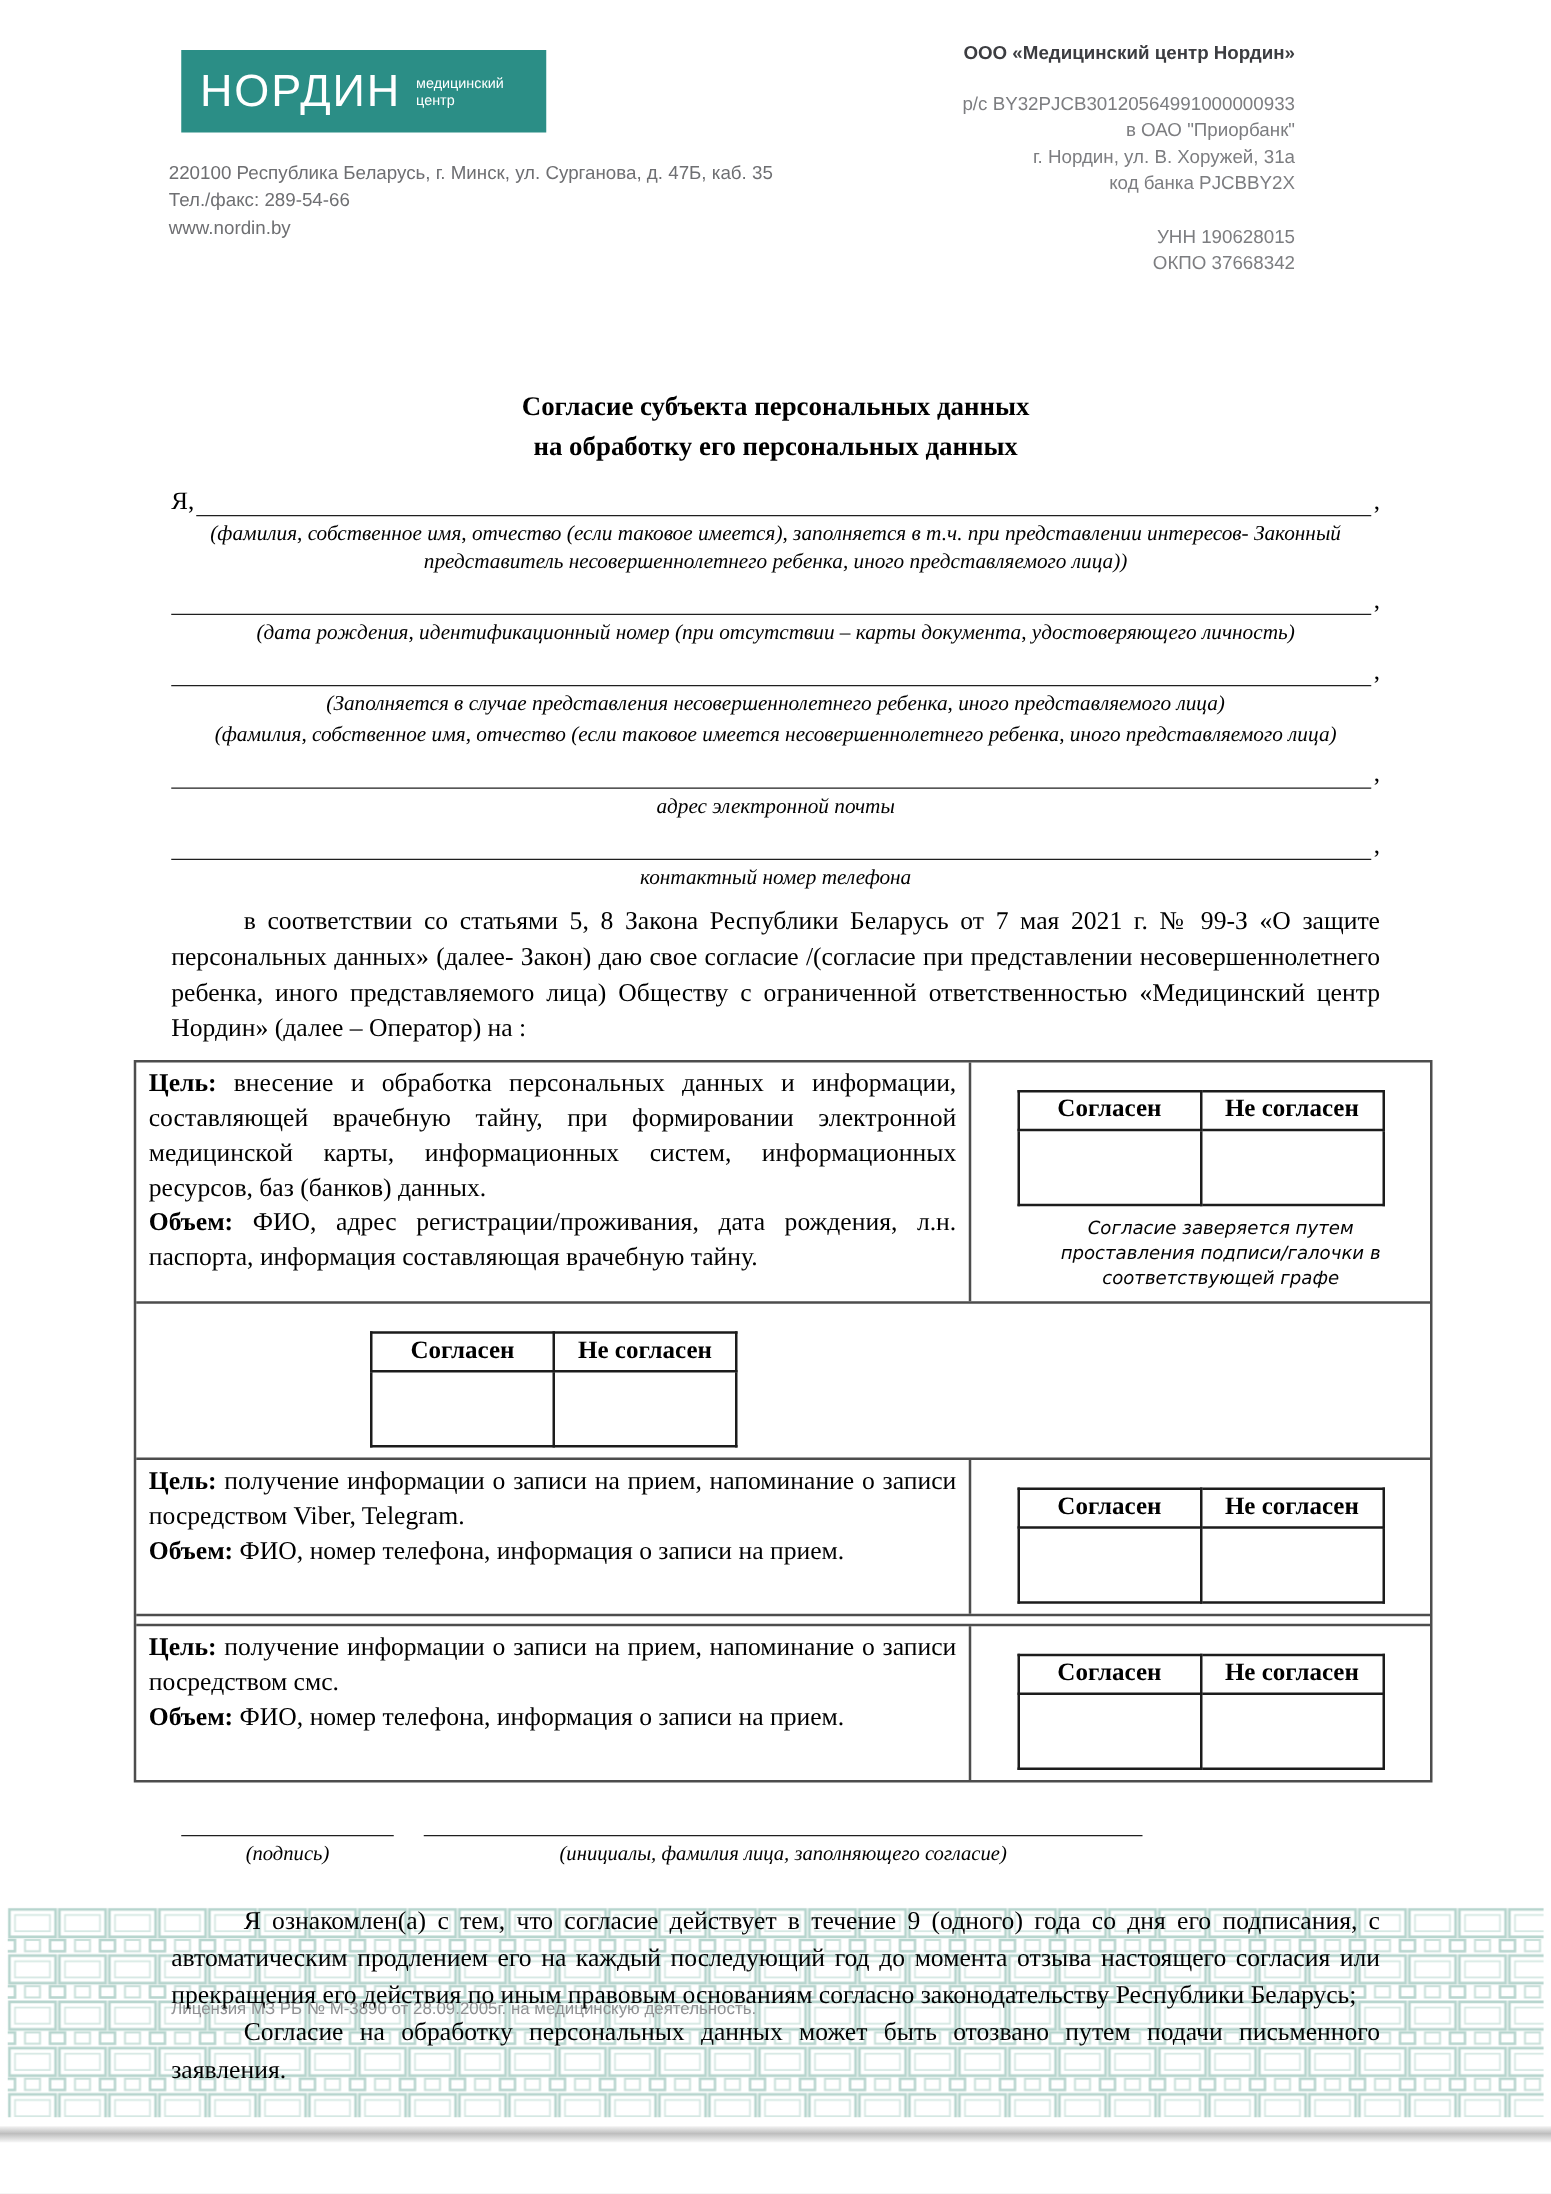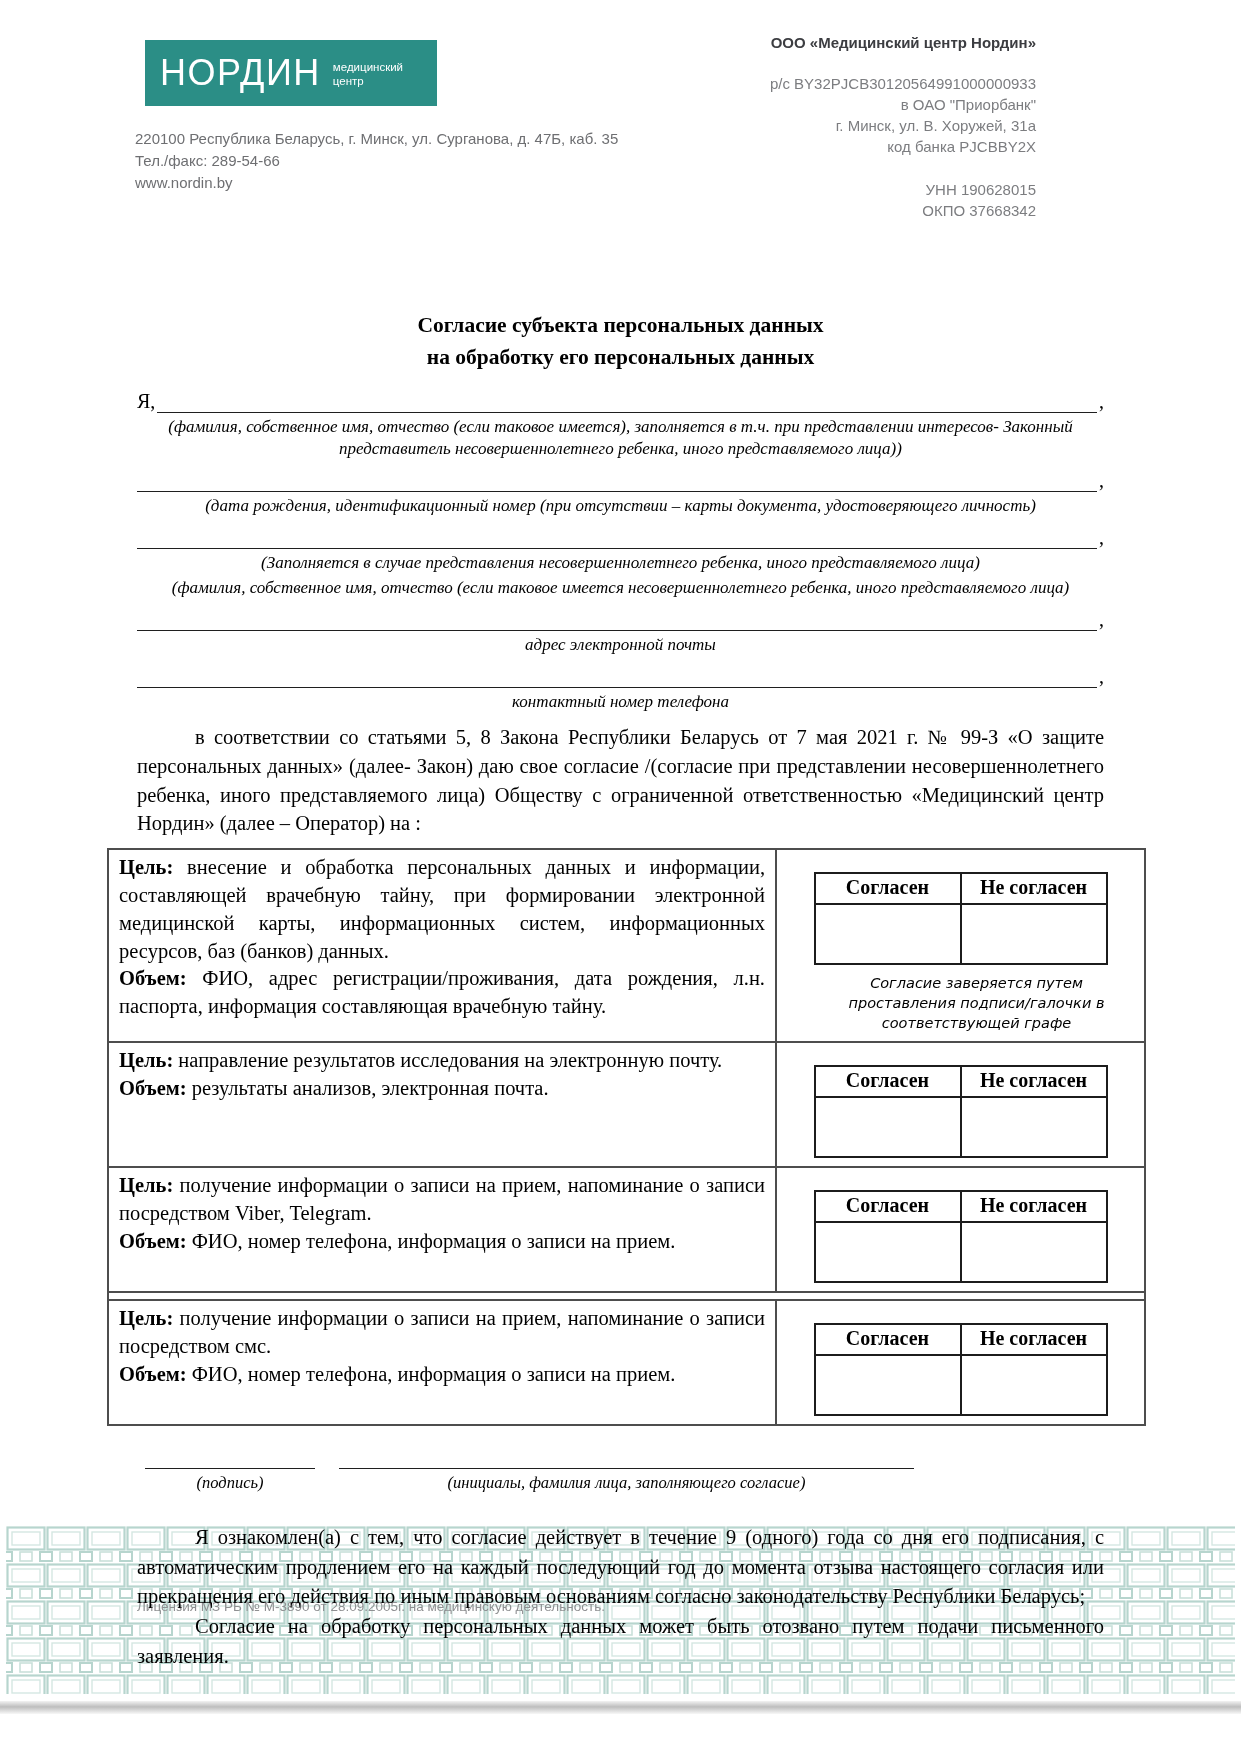--- a/index.html
+++ b/index.html
@@ -98,21 +98,21 @@
         <div>220100 Республика Беларусь, г. Минск, ул. Сурганова, д. 47Б, каб. 35</div>
         <div>Тел./факс: 289-54-66</div>
         <div>www.nordin.by</div>
       </div>
     </div>
     <div class="company">
       <div class="company-name">ООО «Медицинский центр Нордин»</div>
       <div class="bank">
         <div>р/с BY32PJCB30120564991000000933</div>
         <div>в ОАО "Приорбанк"</div>
-        <div>г. Минск, ул. В. Хоружей, 31а</div>
+        <div>г. Нордин, ул. В. Хоружей, 31а</div>
         <div>код банка PJCBBY2X</div>
       </div>
       <div class="reg">
         <div>УНН 190628015</div>
         <div>ОКПО 37668342</div>
       </div>
     </div>
   </div>
 
   <div class="title">
@@ -185,24 +185,20 @@
             <td></td>
             <td></td>
           </tr>
         </tbody>
           </table>
         <div class="note">Согласие заверяется путем проставления подписи/галочки в соответствующей графе</div>
       </div>
     </div>
 
     <div class="trow">
-      <div class="cl">
-        <div><span class="b">Цель:</span> <span>направление результатов исследования на электронную почту.</span></div>
-        <div><span class="b">Объем:</span> <span>результаты анализов, электронная почта.</span></div>
-      </div>
       <div class="cr">
         <table class="mini">
           <tbody>
               <tr>
             <th>Согласен</th>
             <th>Не согласен</th>
           </tr>
           <tr>
             <td></td>
             <td></td>

